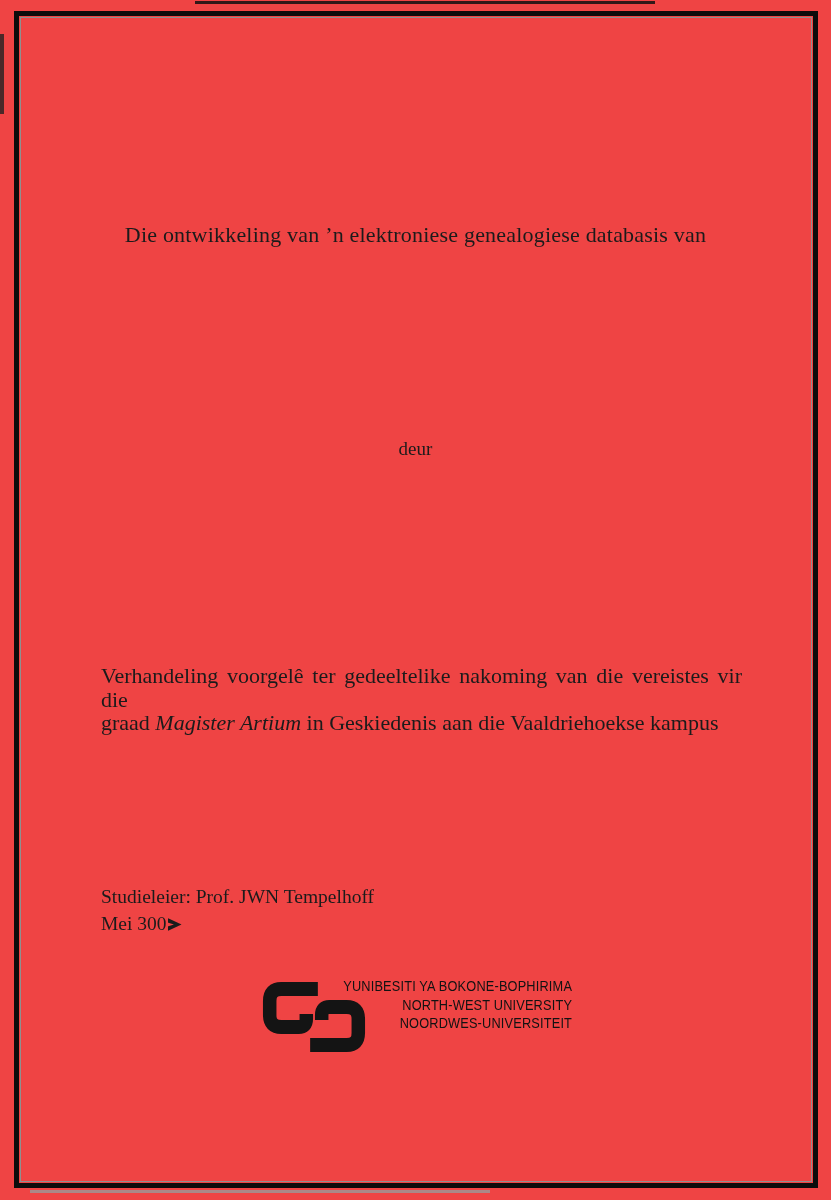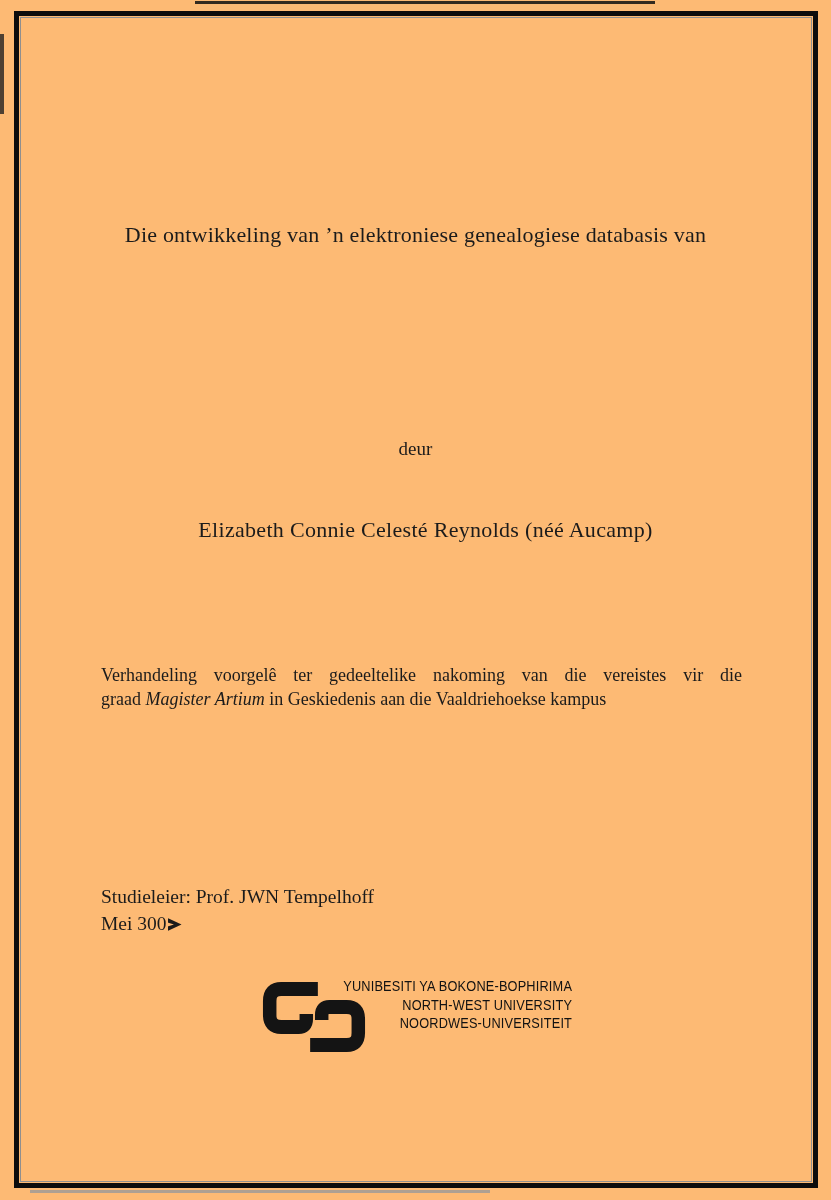--- a/index.html
+++ b/index.html
@@ -1,39 +1,39 @@
 <!DOCTYPE html>
 <html><head>
 <meta charset="utf-8">
 <style>
   html,body { margin:0; padding:0; background:#ffffff; }
   .page {
     position:relative; width:831px; height:1200px; overflow:hidden;
-    background:#fdba74; color:#1b1b1b;
+    background:#ef4444; color:#1b1b1b;
     font-family:"Liberation Serif","DejaVu Serif",serif;
   }
   
   .frame {
     position:absolute; left:14px; top:11px; width:804px; height:1177px;
     box-sizing:border-box; border:5px solid #0c0c0c;
   }
   .frame-inner { position:absolute; inset:1px; border:1px solid #8f8f8f; }
   
   .artifact-top { position:absolute; left:195px; top:1px; width:460px; height:3px; background:#111; opacity:.85; }
   .artifact-bottom { position:absolute; left:30px; top:1190px; width:460px; height:3px; background:#9a9a9a; opacity:.8; }
   .artifact-left { position:absolute; left:0; top:34px; width:4px; height:80px; background:#222; opacity:.8; }
 
   .title {
     position:absolute; left:0; right:0; top:213px; text-align:center;
     font-size:22px; line-height:44px; letter-spacing:.2px;
   }
   .byline { position:absolute; left:0; right:0; top:438px; text-align:center; font-size:19px; }
   .author { position:absolute; left:20px; right:0; top:517px; text-align:center; font-size:22px; letter-spacing:.3px; }
 
-  .statement { position:absolute; left:101px; top:664px; width:641px; font-size:18px; line-height:23.5px; }
+  .statement { position:absolute; left:101px; top:664px; width:641px; font-size:22px; line-height:23.5px; }
   .st-line1 { text-align:justify; text-align-last:justify; }
   .st-line2 em { }
 
   .supervisor { position:absolute; left:101px; top:886px; font-size:19.5px;text-align:center; }
   .dateline { position:absolute; left:101px; top:913px; font-size:19.5px; }
   .seven-glyph {
     display:inline-block; width:14px; height:15px; margin-left:1px; vertical-align:-2px;
     background:#1b1b1b;
     clip-path:polygon(0 6%, 100% 50%, 0 94%, 0 64%, 46% 50%, 0 36%);
   }
@@ -58,21 +58,20 @@
   <div class="artifact-top"></div>
   <div class="artifact-bottom"></div>
   <div class="artifact-left"></div>
 
   <div class="title">
     <div>Die ontwikkeling van ’n elektroniese genealogiese databasis van</div>
   </div>
 
   <div class="byline">deur</div>
 
-  <div class="author">Elizabeth Connie Celesté Reynolds (néé Aucamp)</div>
 
   <div class="statement">
     <div class="st-line1">Verhandeling voorgelê ter gedeeltelike nakoming van die vereistes vir die</div>
     <div class="st-line2"><span>graad </span><em>Magister Artium</em><span> in Geskiedenis aan die Vaaldriehoekse kampus</span></div>
   </div>
 
   <div class="supervisor">Studieleier: Prof. JWN Tempelhoff</div>
 
   <div class="dateline"><span>Mei 300</span><span class="seven-glyph"></span></div>
 

